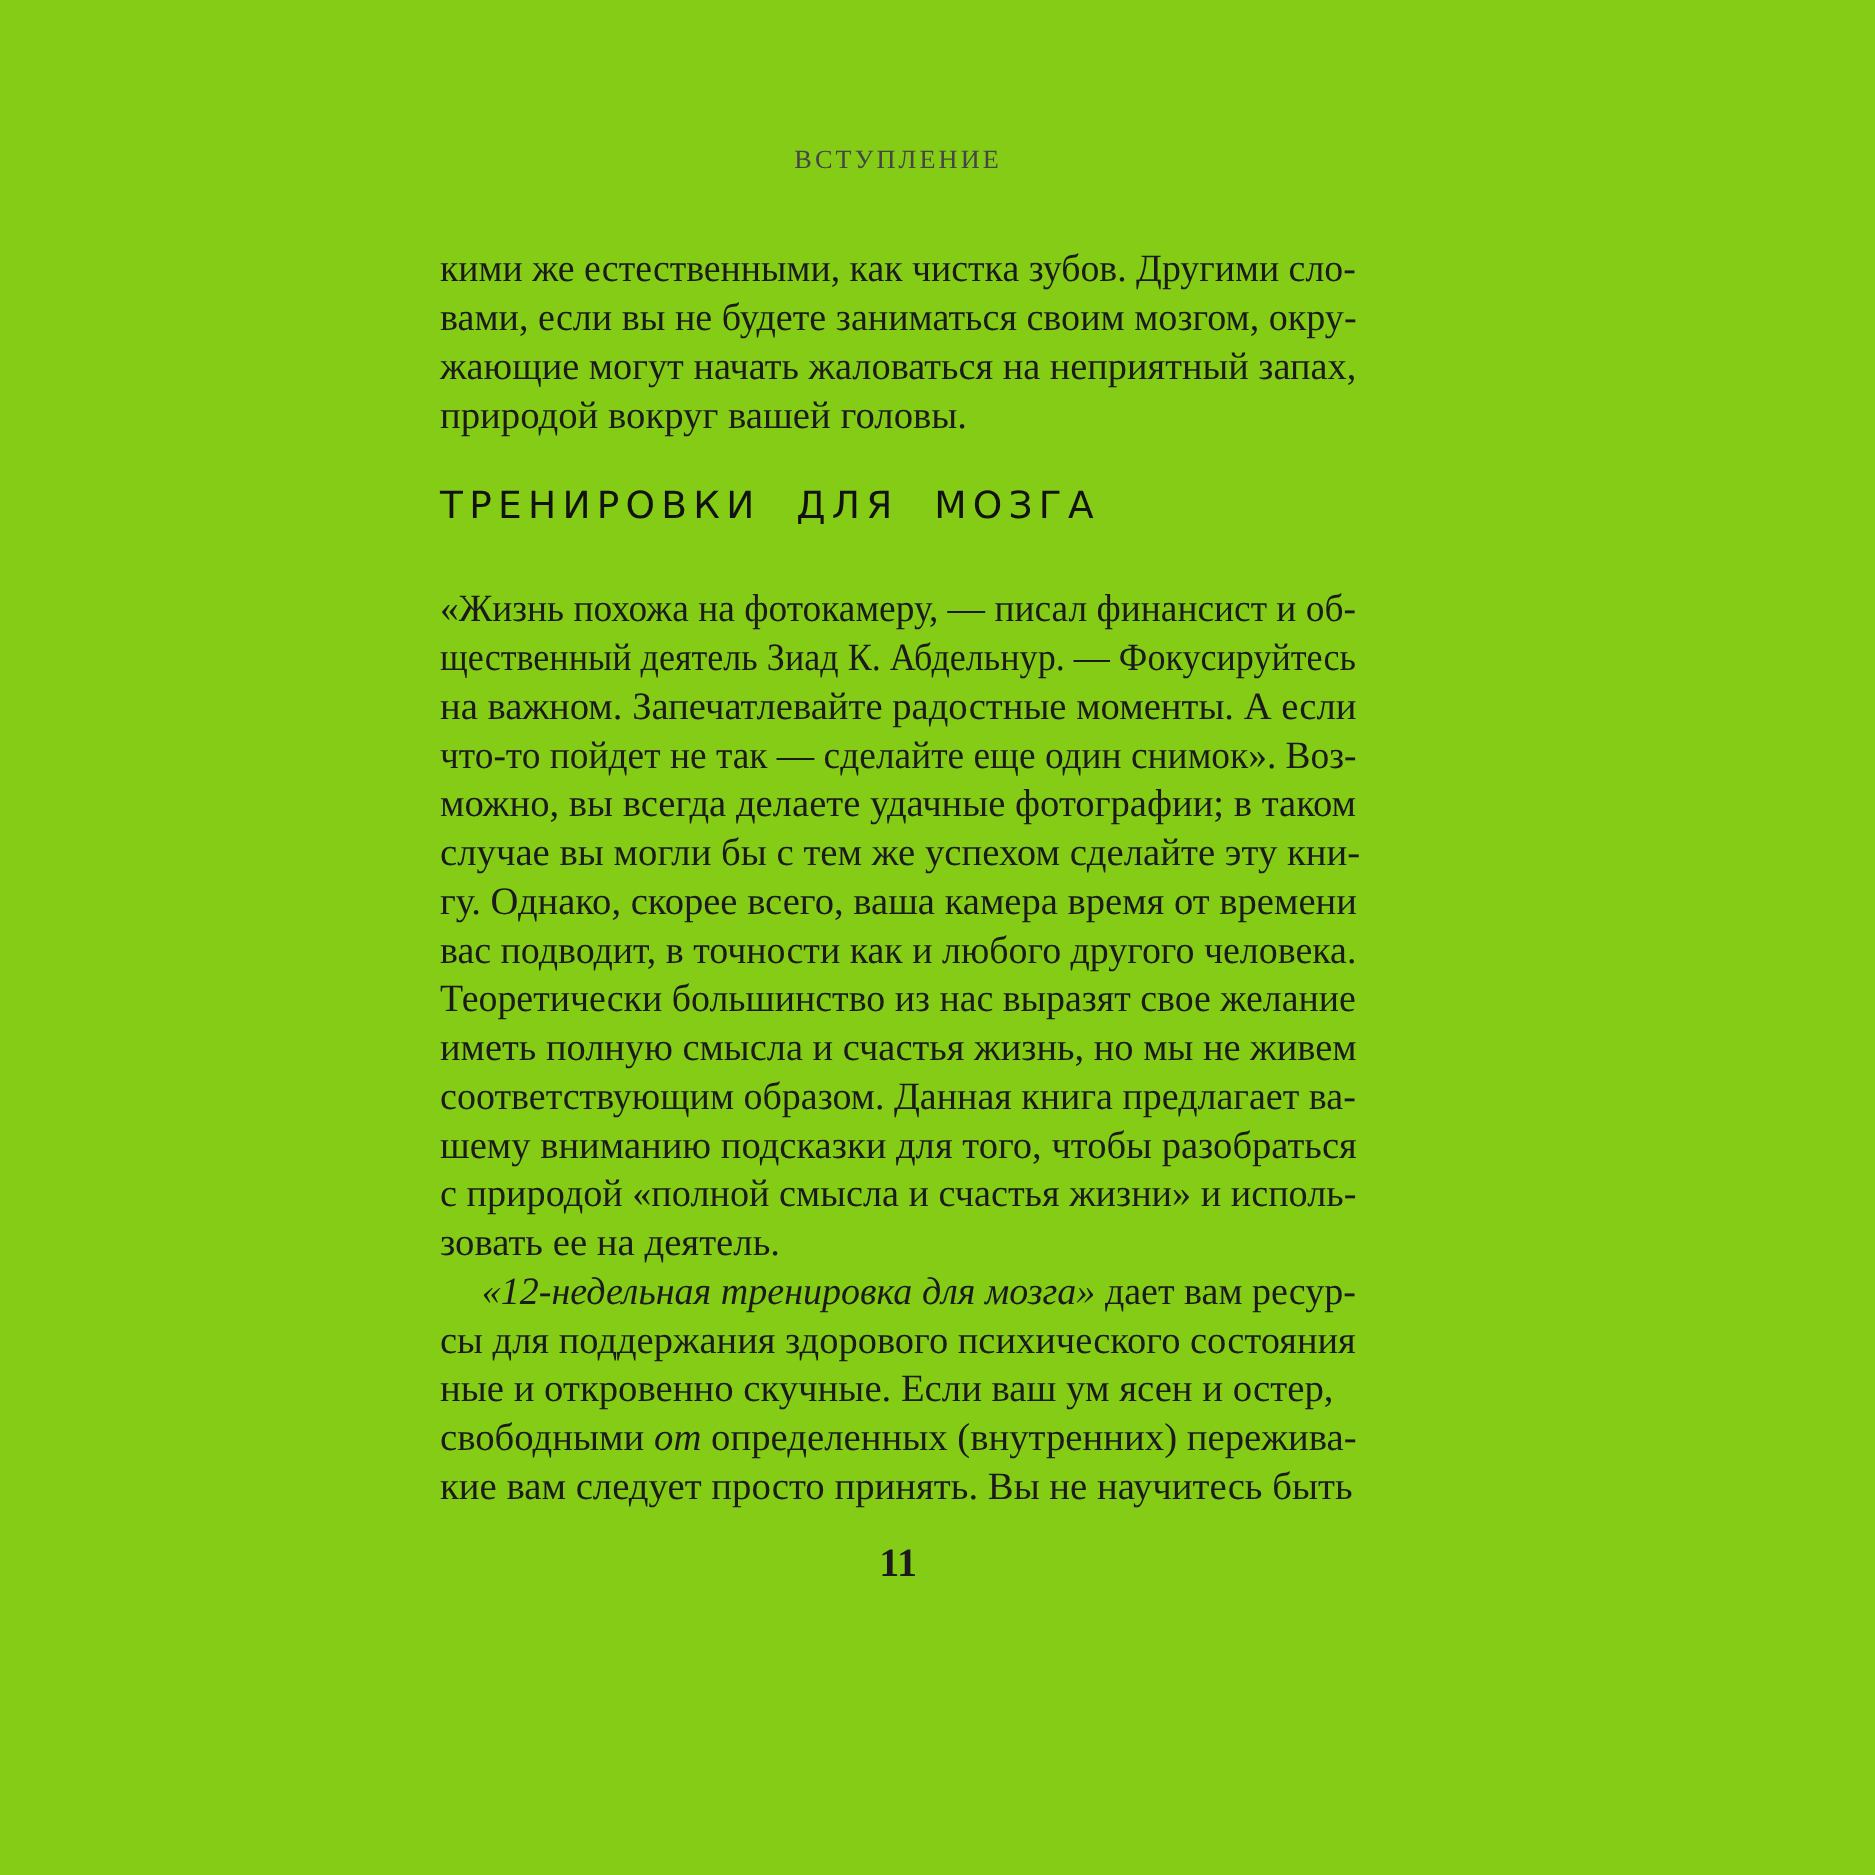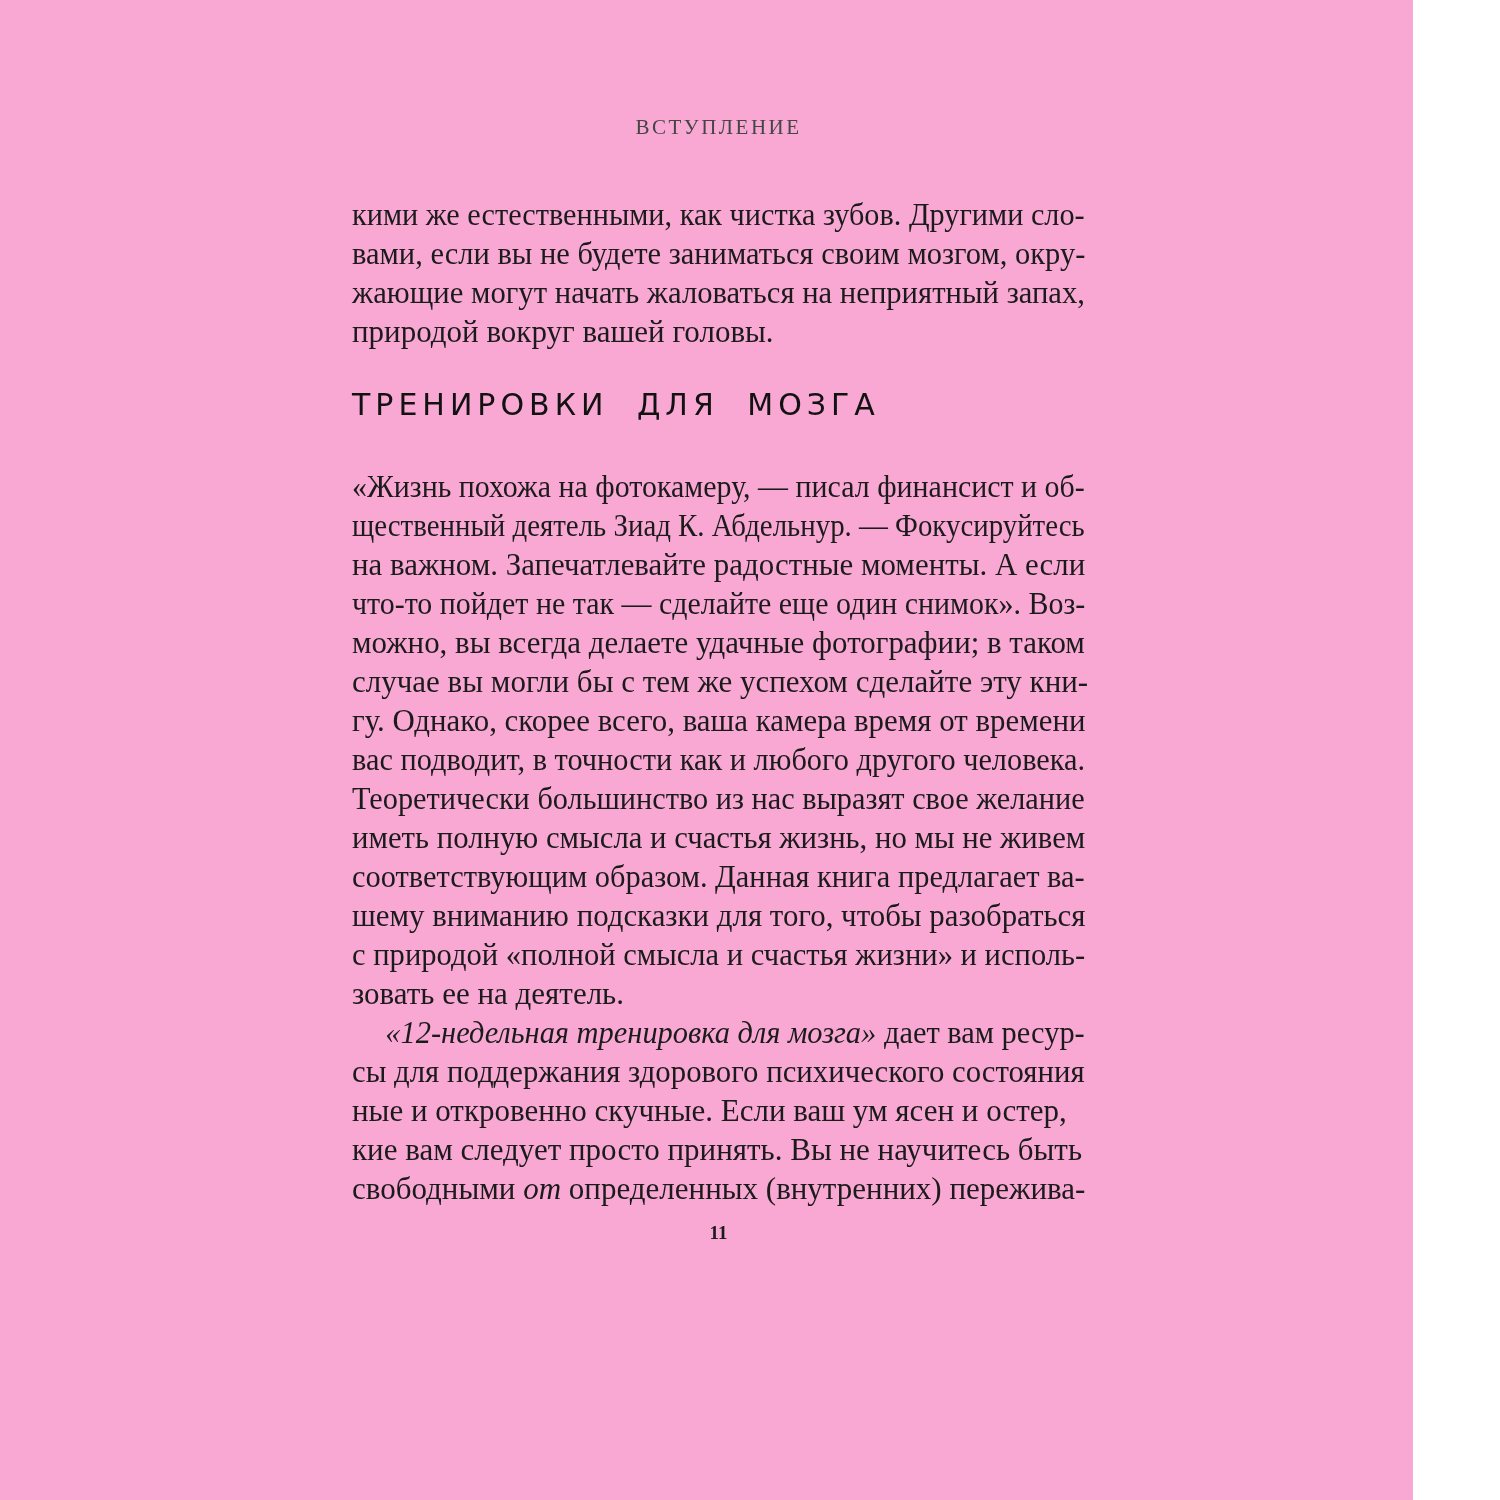--- a/index.html
+++ b/index.html
@@ -2,27 +2,26 @@
 <html lang="ru"><head>
 <meta charset="utf-8">
 <style>
   html, body {
     margin: 0;
     padding: 0;
     background: #ffffff;
   }
   .page {
     position: relative;
-    width: 1386px;
+    width: 1500px;
     height: 1500px;
-    background: #f9a8d4;
+    background: #84cc16;
     overflow: hidden;
     font-family: "Liberation Serif", serif;
     color: #1b1b1b;
-    padding-left: 27px;
   }
   .column {
     position: absolute;
     left: 352px;
     top: 0;
     width: 733px;
   }
   .running-head {
     margin-top: 114px;
     height: 26px;
@@ -61,23 +60,23 @@
     transform-origin: 0 50%;
     color: #1b1b1b;
   }
   .line .em {
     font-style: italic;
   }
   .paragraph.indent .line.first {
     text-indent: 34px;
   }
   .page-number {
-    margin-top: 14px;
+    margin-top: 24px;
     text-align: center;
-    font-size: 19px;
+    font-size: 32px;
     font-weight: 700;
     color: #1b1b1b;
     font-family: "Liberation Serif", serif;
   }
 </style>
 </head>
 <body>
 
 <div class="page">
   <div class="column">
@@ -103,19 +102,19 @@
           <div class="line" style="transform: scaleX(0.9919);"><span>иметь полную смысла и счастья жизнь, но мы не живем</span></div>
           <div class="line" style="transform: scaleX(0.9813);"><span>соответствующим образом. Данная книга предлагает ва-</span></div>
           <div class="line" style="transform: scaleX(0.9959);"><span>шему вниманию подсказки для того, чтобы разобраться</span></div>
           <div class="line" style="transform: scaleX(0.9865);"><span>с природой «полной смысла и счастья жизни» и исполь-</span></div>
           <div class="line short"><span>зовать ее на деятель.</span></div>
         </div>
         <div class="paragraph indent">
           <div class="line first" style="transform: scaleX(0.9813);"><span class="em">«12-недельная тренировка для мозга»</span><span> дает вам ресур-</span></div>
           <div class="line" style="transform: scaleX(0.9932);"><span>сы для поддержания здорового психического состояния</span></div>
           <div class="line"><span>ные и откровенно скучные. Если ваш ум ясен и остер,</span></div>
+          <div class="line"><span>свободными </span><span class="em">от</span><span> определенных (внутренних) пережива-</span></div>
           <div class="line"><span>кие вам следует просто принять. Вы не научитесь быть</span></div>
-          <div class="line"><span>свободными </span><span class="em">от</span><span> определенных (внутренних) пережива-</span></div>
         </div>
       </div>
     <div class="page-number">11</div>
   </div>
 </div>
 
 </body></html>

